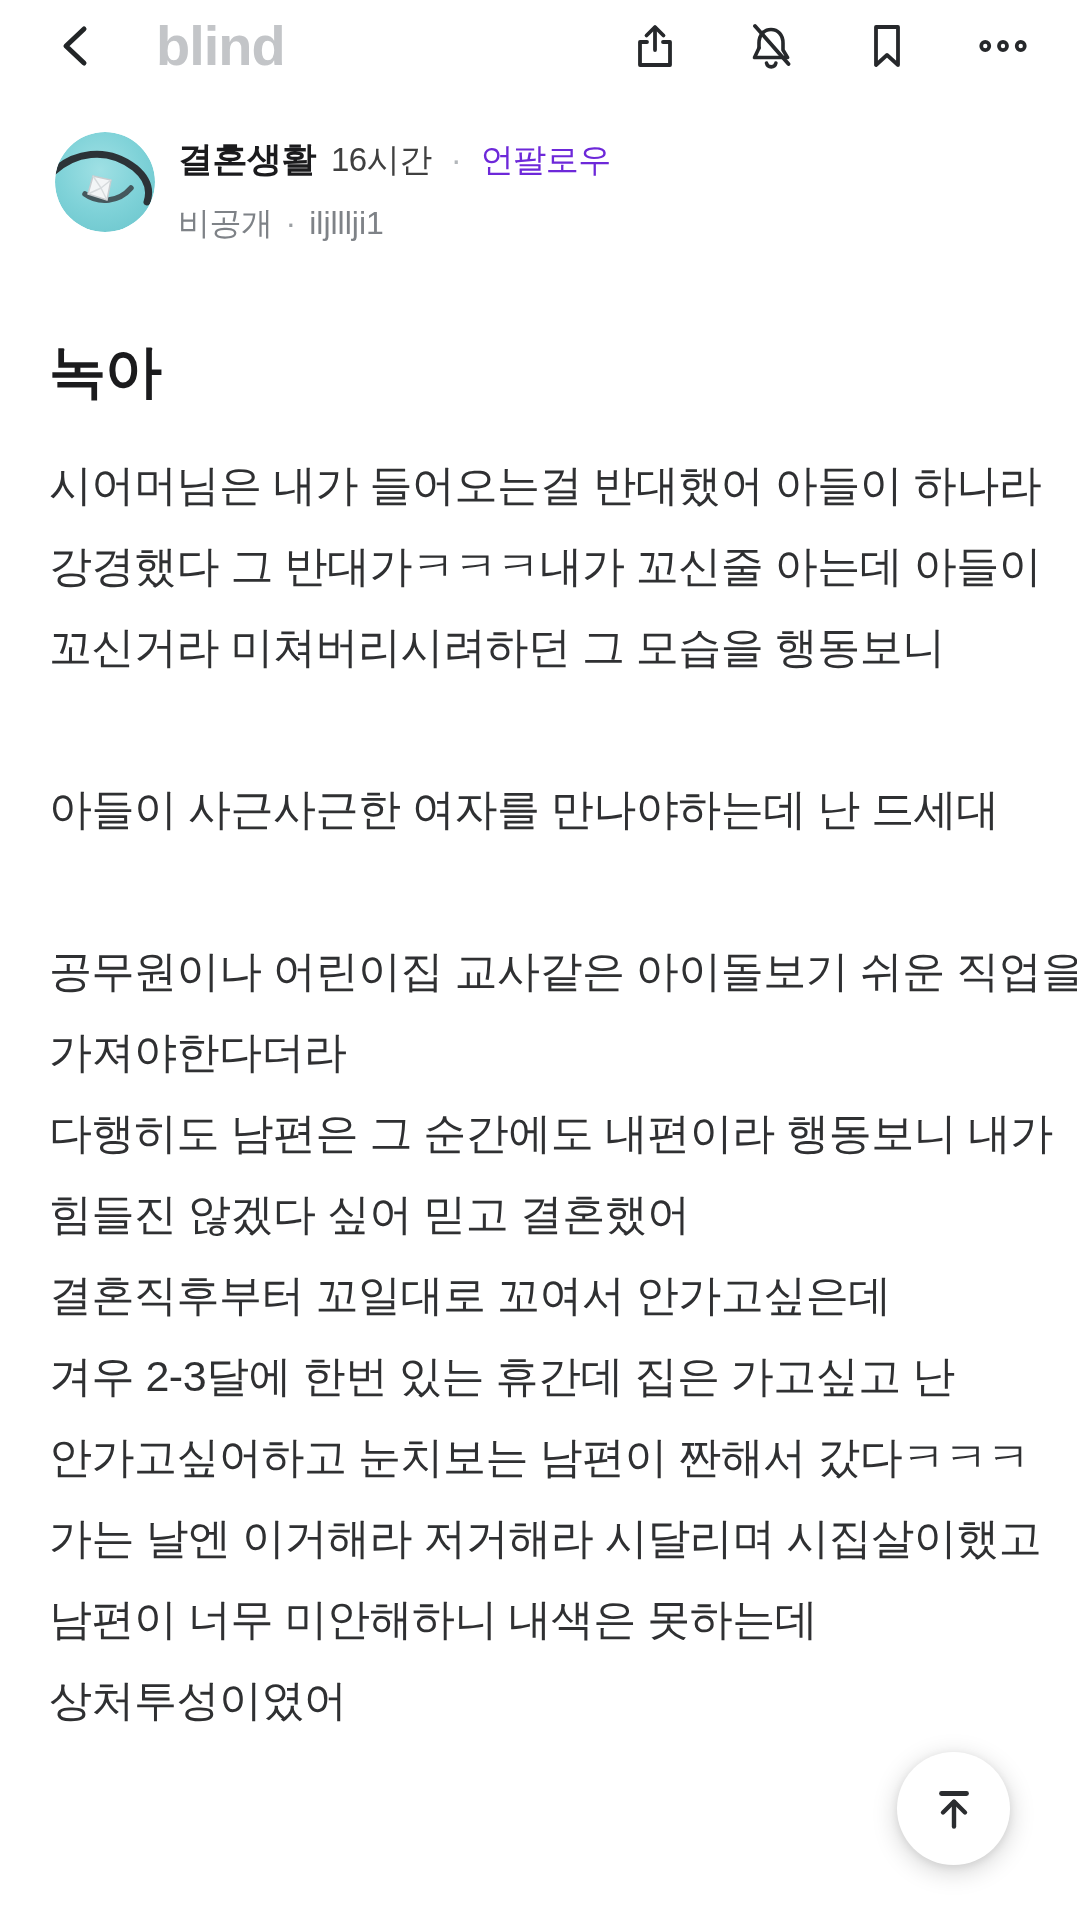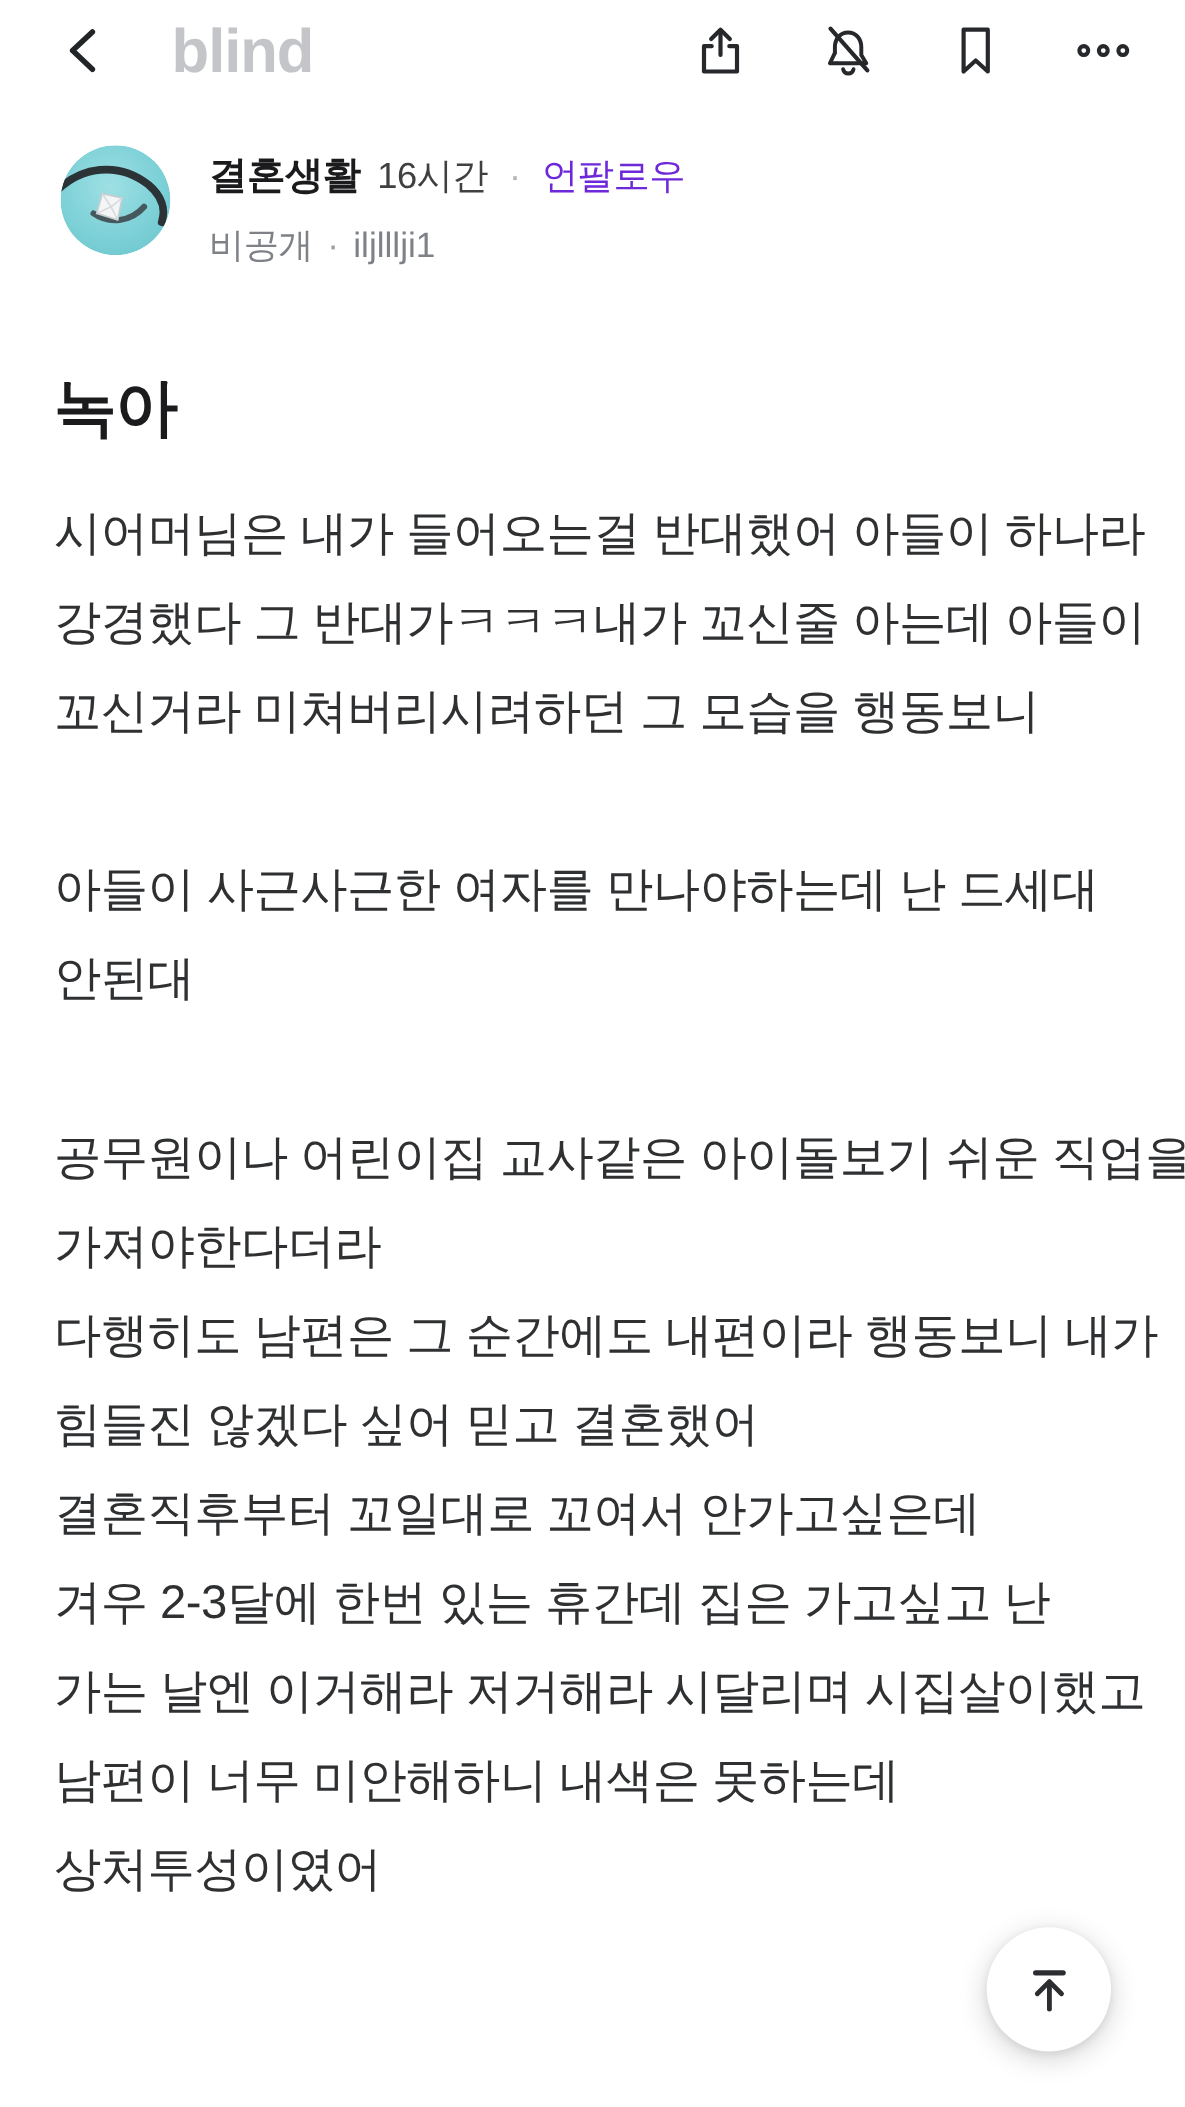--- a/index.html
+++ b/index.html
@@ -24,21 +24,21 @@
     margin-left:32px;
     font-size:56px;font-weight:700;
     color:#c3c5c8;
     letter-spacing:-1px;
     line-height:1;
     user-select:none;
   }
   .topbar-actions{margin-left:auto;display:flex;align-items:center;gap:66px;}
   .icon-btn{width:50px;height:50px;display:flex;align-items:center;justify-content:center;cursor:pointer;}
   
-  .meta{display:flex;margin:44px 49px 0 55px;gap:12px;}
+  .meta{display:flex;margin:44px 49px 0 55px;}
   .avatar{width:100px;height:100px;border-radius:50%;overflow:hidden;flex:0 0 auto;}
   .meta-text{margin-left:23px;padding-top:4px;}
   .meta-row1{display:flex;align-items:baseline;gap:15px;}
   .board-name{font-size:35px;font-weight:700;color:#1b1b1d;letter-spacing:-0.5px;cursor:pointer;}
   .post-time{font-size:33px;color:#404040;letter-spacing:-0.5px;}
   .sep1{font-size:33px;color:#b2b6ba;padding:0 4px;}
   .unfollow{font-size:33px;color:#6d28d9;letter-spacing:-0.5px;cursor:pointer;}
   .meta-row2{display:flex;align-items:baseline;gap:13px;margin-top:19px;}
   .visibility{font-size:32px;color:#7e8287;letter-spacing:-0.5px;}
   .sep2{font-size:32px;color:#9b9fa3;}
@@ -153,28 +153,28 @@
   <div class="title">
       <div class="title-line">녹아</div>
     </div>
 
   <div class="body-text">
       <div class="body-line">시어머님은 내가 들어오는걸 반대했어 아들이 하나라</div>
       <div class="body-line">강경했다 그 반대가ㅋㅋㅋ내가 꼬신줄 아는데 아들이</div>
       <div class="body-line">꼬신거라 미쳐버리시려하던 그 모습을 행동보니</div>
       <div class="body-line">&nbsp;</div>
       <div class="body-line">아들이 사근사근한 여자를 만나야하는데 난 드세대</div>
-      <div class="body-line">안된대</div>
       <div class="body-line">&nbsp;</div>
       <div class="body-line">공무원이나 어린이집 교사같은 아이돌보기 쉬운 직업을</div>
       <div class="body-line">가져야한다더라</div>
       <div class="body-line">다행히도 남편은 그 순간에도 내편이라 행동보니 내가</div>
       <div class="body-line">힘들진 않겠다 싶어 믿고 결혼했어</div>
       <div class="body-line">결혼직후부터 꼬일대로 꼬여서 안가고싶은데</div>
       <div class="body-line">겨우 2-3달에 한번 있는 휴간데 집은 가고싶고 난</div>
+      <div class="body-line">안가고싶어하고 눈치보는 남편이 짠해서 갔다ㅋㅋㅋ</div>
       <div class="body-line">가는 날엔 이거해라 저거해라 시달리며 시집살이했고</div>
       <div class="body-line">남편이 너무 미안해하니 내색은 못하는데</div>
       <div class="body-line">상처투성이였어</div>
     </div>
 
   <div class="scroll-top">
     <svg width="48" height="48" viewBox="0 0 48 48" fill="none">
       <path d="M11.5 8.5 H36.5" stroke="#2b2d30" stroke-width="4.8" stroke-linecap="round"></path>
       <path d="M24 17 V41.5" stroke="#2b2d30" stroke-width="4.4" stroke-linecap="round"></path>
       <path d="M13 27.5 L24 16.5 L35 27.5" stroke="#2b2d30" stroke-width="4.4" stroke-linecap="round" stroke-linejoin="round"></path>

